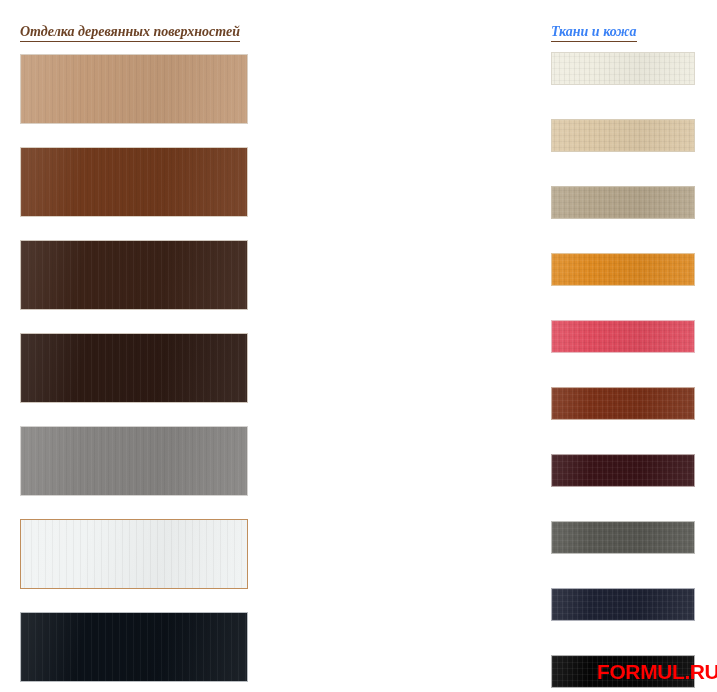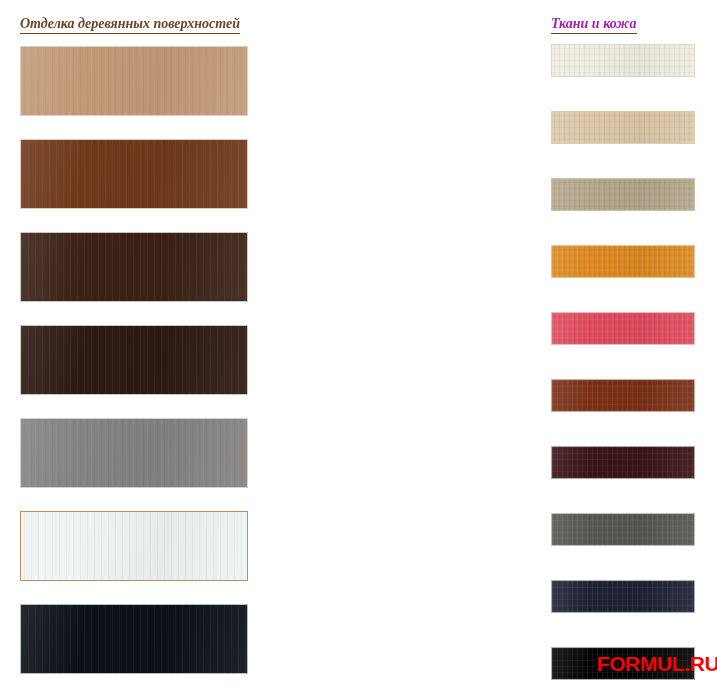--- a/index.html
+++ b/index.html
@@ -11,21 +11,21 @@
     width: 717px;
     height: 692px;
     position: relative;
     overflow: hidden;
     font-family: "Liberation Serif", "DejaVu Serif", serif;
   }
 
   .palette-page {
     position: absolute;
     left: 0;
-    top: 0;
+    top: 8px;
     width: 717px;
     height: 500px;
   }
 
   
   .column {
     position: absolute;
     top: 0;
   }
   .column-wood    { left: 20px;  width: 230px; }
@@ -190,21 +190,21 @@
         </li>
         <li class="swatch" style="background: rgb(11, 17, 24); border-color: rgb(184, 188, 192);">
           <span class="grain"></span>
           <span class="sheen"></span>
         </li>
       </ul>
   </div>
 
   <div class="column column-fabric">
     <div class="title-row-fabric">
-      <span class="section-title" style="color: #a21caf; border-bottom-color: rgb(109, 67, 38);">Ткани и кожа</span>
+      <span class="section-title" style="color: #3b82f6; border-bottom-color: rgb(109, 67, 38);">Ткани и кожа</span>
     </div>
     <ul class="swatch-list swatch-list-fabric">
         <li class="swatch" style="background: rgb(239, 237, 224); border-color: rgb(220, 216, 204);">
           <span class="grain-weave"></span>
           <span class="sheen"></span>
         </li>
         <li class="swatch" style="background: rgb(220, 200, 166); border-color: rgb(216, 205, 184);">
           <span class="grain-weave"></span>
           <span class="sheen"></span>
         </li>

